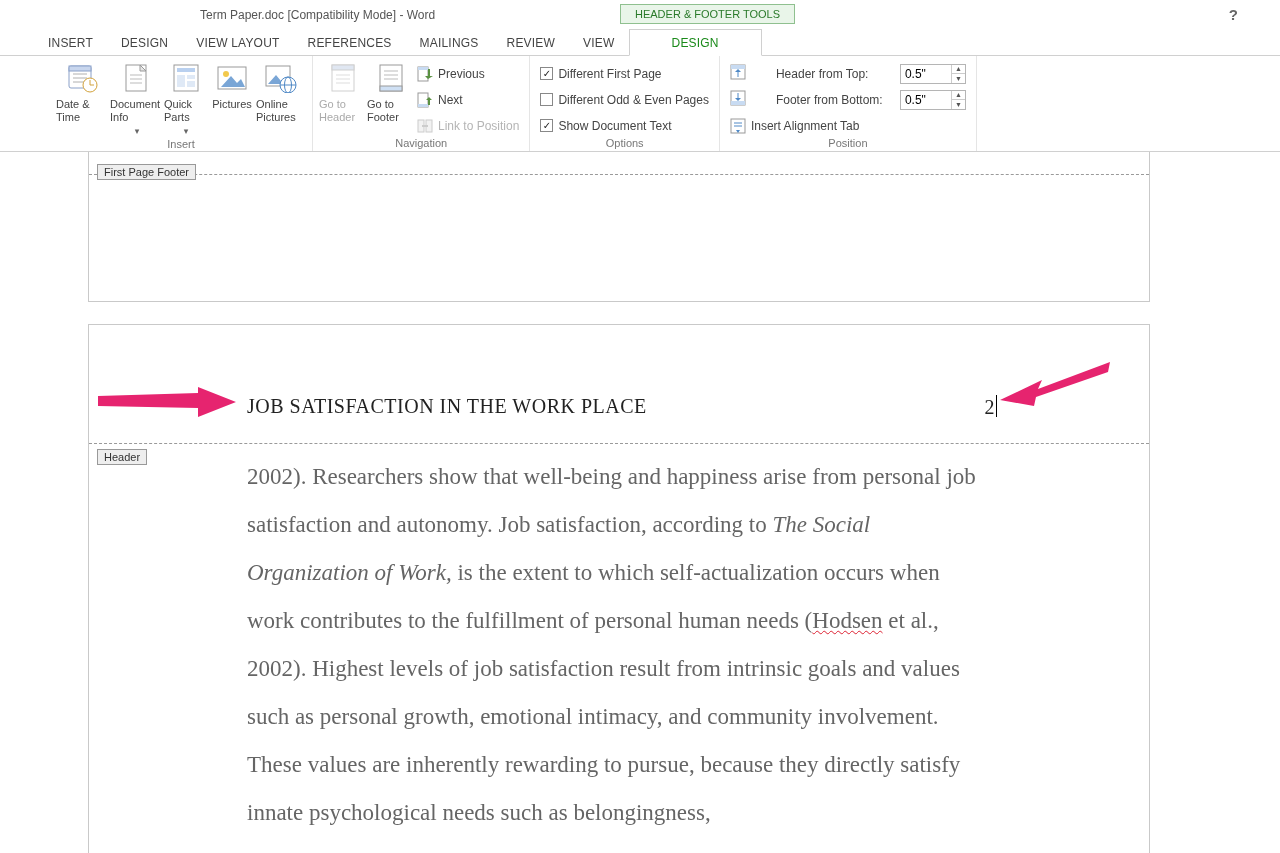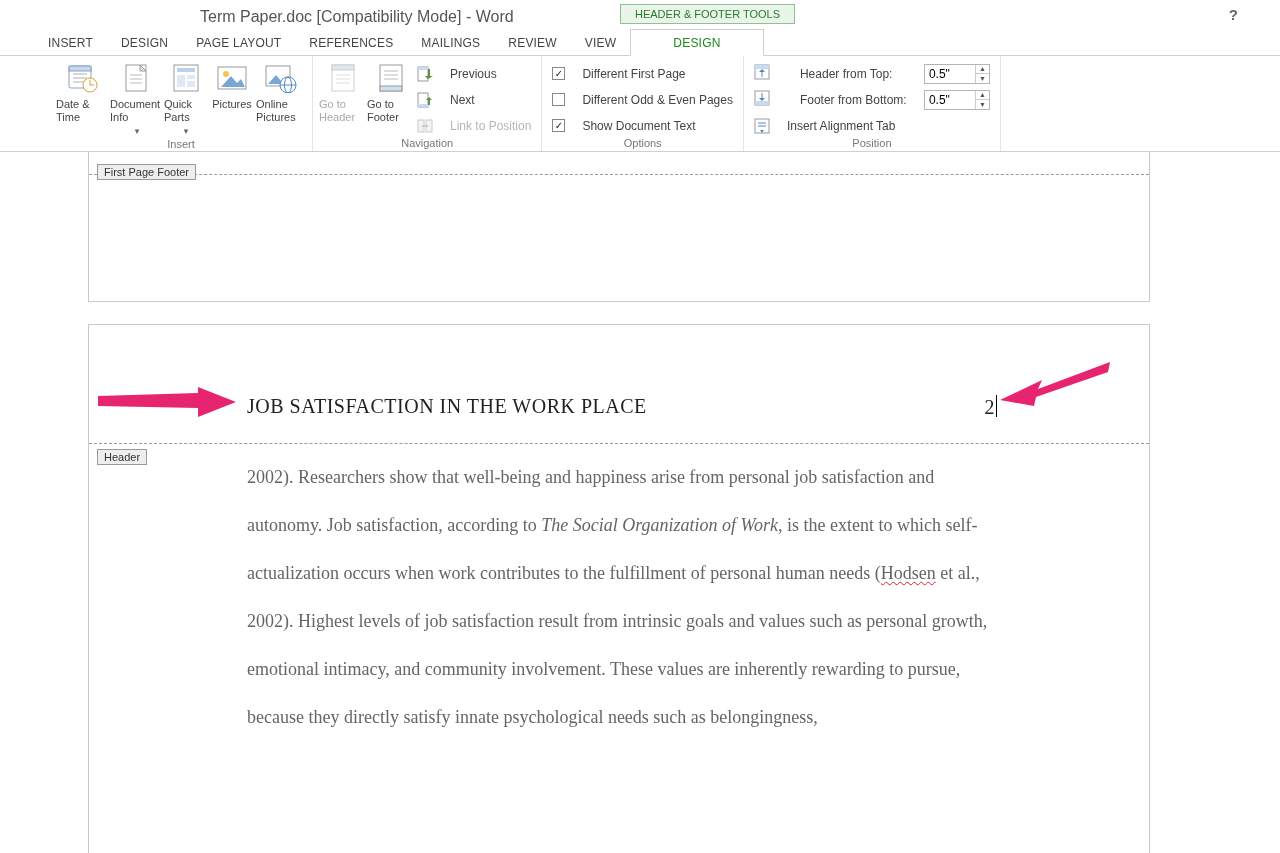--- a/index.html
+++ b/index.html
@@ -17,21 +17,21 @@
   
   .titlebar {
     position: relative;
     height: 28px;
     padding-top: 12px;
   }
   .titlebar .title {
     position: absolute;
     left: 200px;
     top: 8px;
-    font-size: 16px;
+    font-size: 12px;
     color: #555;
   }
   .titlebar .ctx-tab {
     position: absolute;
     left: 620px;
     top: 4px;
     padding: 3px 14px;
     background: #e9f5e9;
     border: 1px solid #8fc08f;
     font-size: 11px;
@@ -109,21 +109,21 @@
     display: flex; align-items: center; justify-content: center;
   }
   .bigbtn .caret {
     font-size: 9px; color: #666; margin-top: 1px;
   }
   .vlist {
     display: flex; flex-direction: column; justify-content: center;
     gap: 4px; padding: 2px 4px 0 2px;
   }
   .smallrow {
-    display: flex; align-items: center; gap: 17px;
+    display: flex; align-items: center; gap: 5px;
     font-size: 12px; color: #444; cursor: pointer;
     height: 22px;
   }
   .smallrow.disabled { color: #b5b5b5; cursor: default; }
   .smallrow .sico {
     width: 16px; height: 16px; flex: none;
     display: flex; align-items: center; justify-content: center;
   }
   .chk {
     width: 13px; height: 13px; border: 1px solid #888;
@@ -194,21 +194,21 @@
   .headerText.right { right: 152px; }
   .cursor {
     display:inline-block; width:1px; height:22px; background:#000;
     vertical-align: -3px; margin-left:1px;
   }
   .bodyText {
     position:absolute;
     left:158px; right:160px;
     top: 128px;
     font-family: Georgia, "Times New Roman", serif;
-    font-size: 18px;
+    font-size: 23px;
     line-height: 48px;
     color: #656565;
   }
   .bodyText em { font-style: italic; }
   .spellerr {
     text-decoration: underline wavy #d23;
     text-decoration-thickness: 1px;
     text-underline-offset: 2px;
   }
   
@@ -223,21 +223,21 @@
 <div class="titlebar">
   <span class="title">Term Paper.doc [Compatibility Mode] - Word</span>
   <span class="ctx-tab">HEADER &amp; FOOTER TOOLS</span>
   <span class="help">?</span>
 </div>
 
 <div class="tabs">
   <span class="spacer"></span>
   <span class="tab">INSERT</span>
   <span class="tab">DESIGN</span>
-  <span class="tab">PAGE LAYOUT</span>
+  <span class="tab">VIEW LAYOUT</span>
   <span class="tab">REFERENCES</span>
   <span class="tab">MAILINGS</span>
   <span class="tab">REVIEW</span>
   <span class="tab">VIEW</span>
   <span class="tab active">DESIGN</span>
 </div>
 
 <div class="ribbon">
   <div style="width:50px"></div>
 

